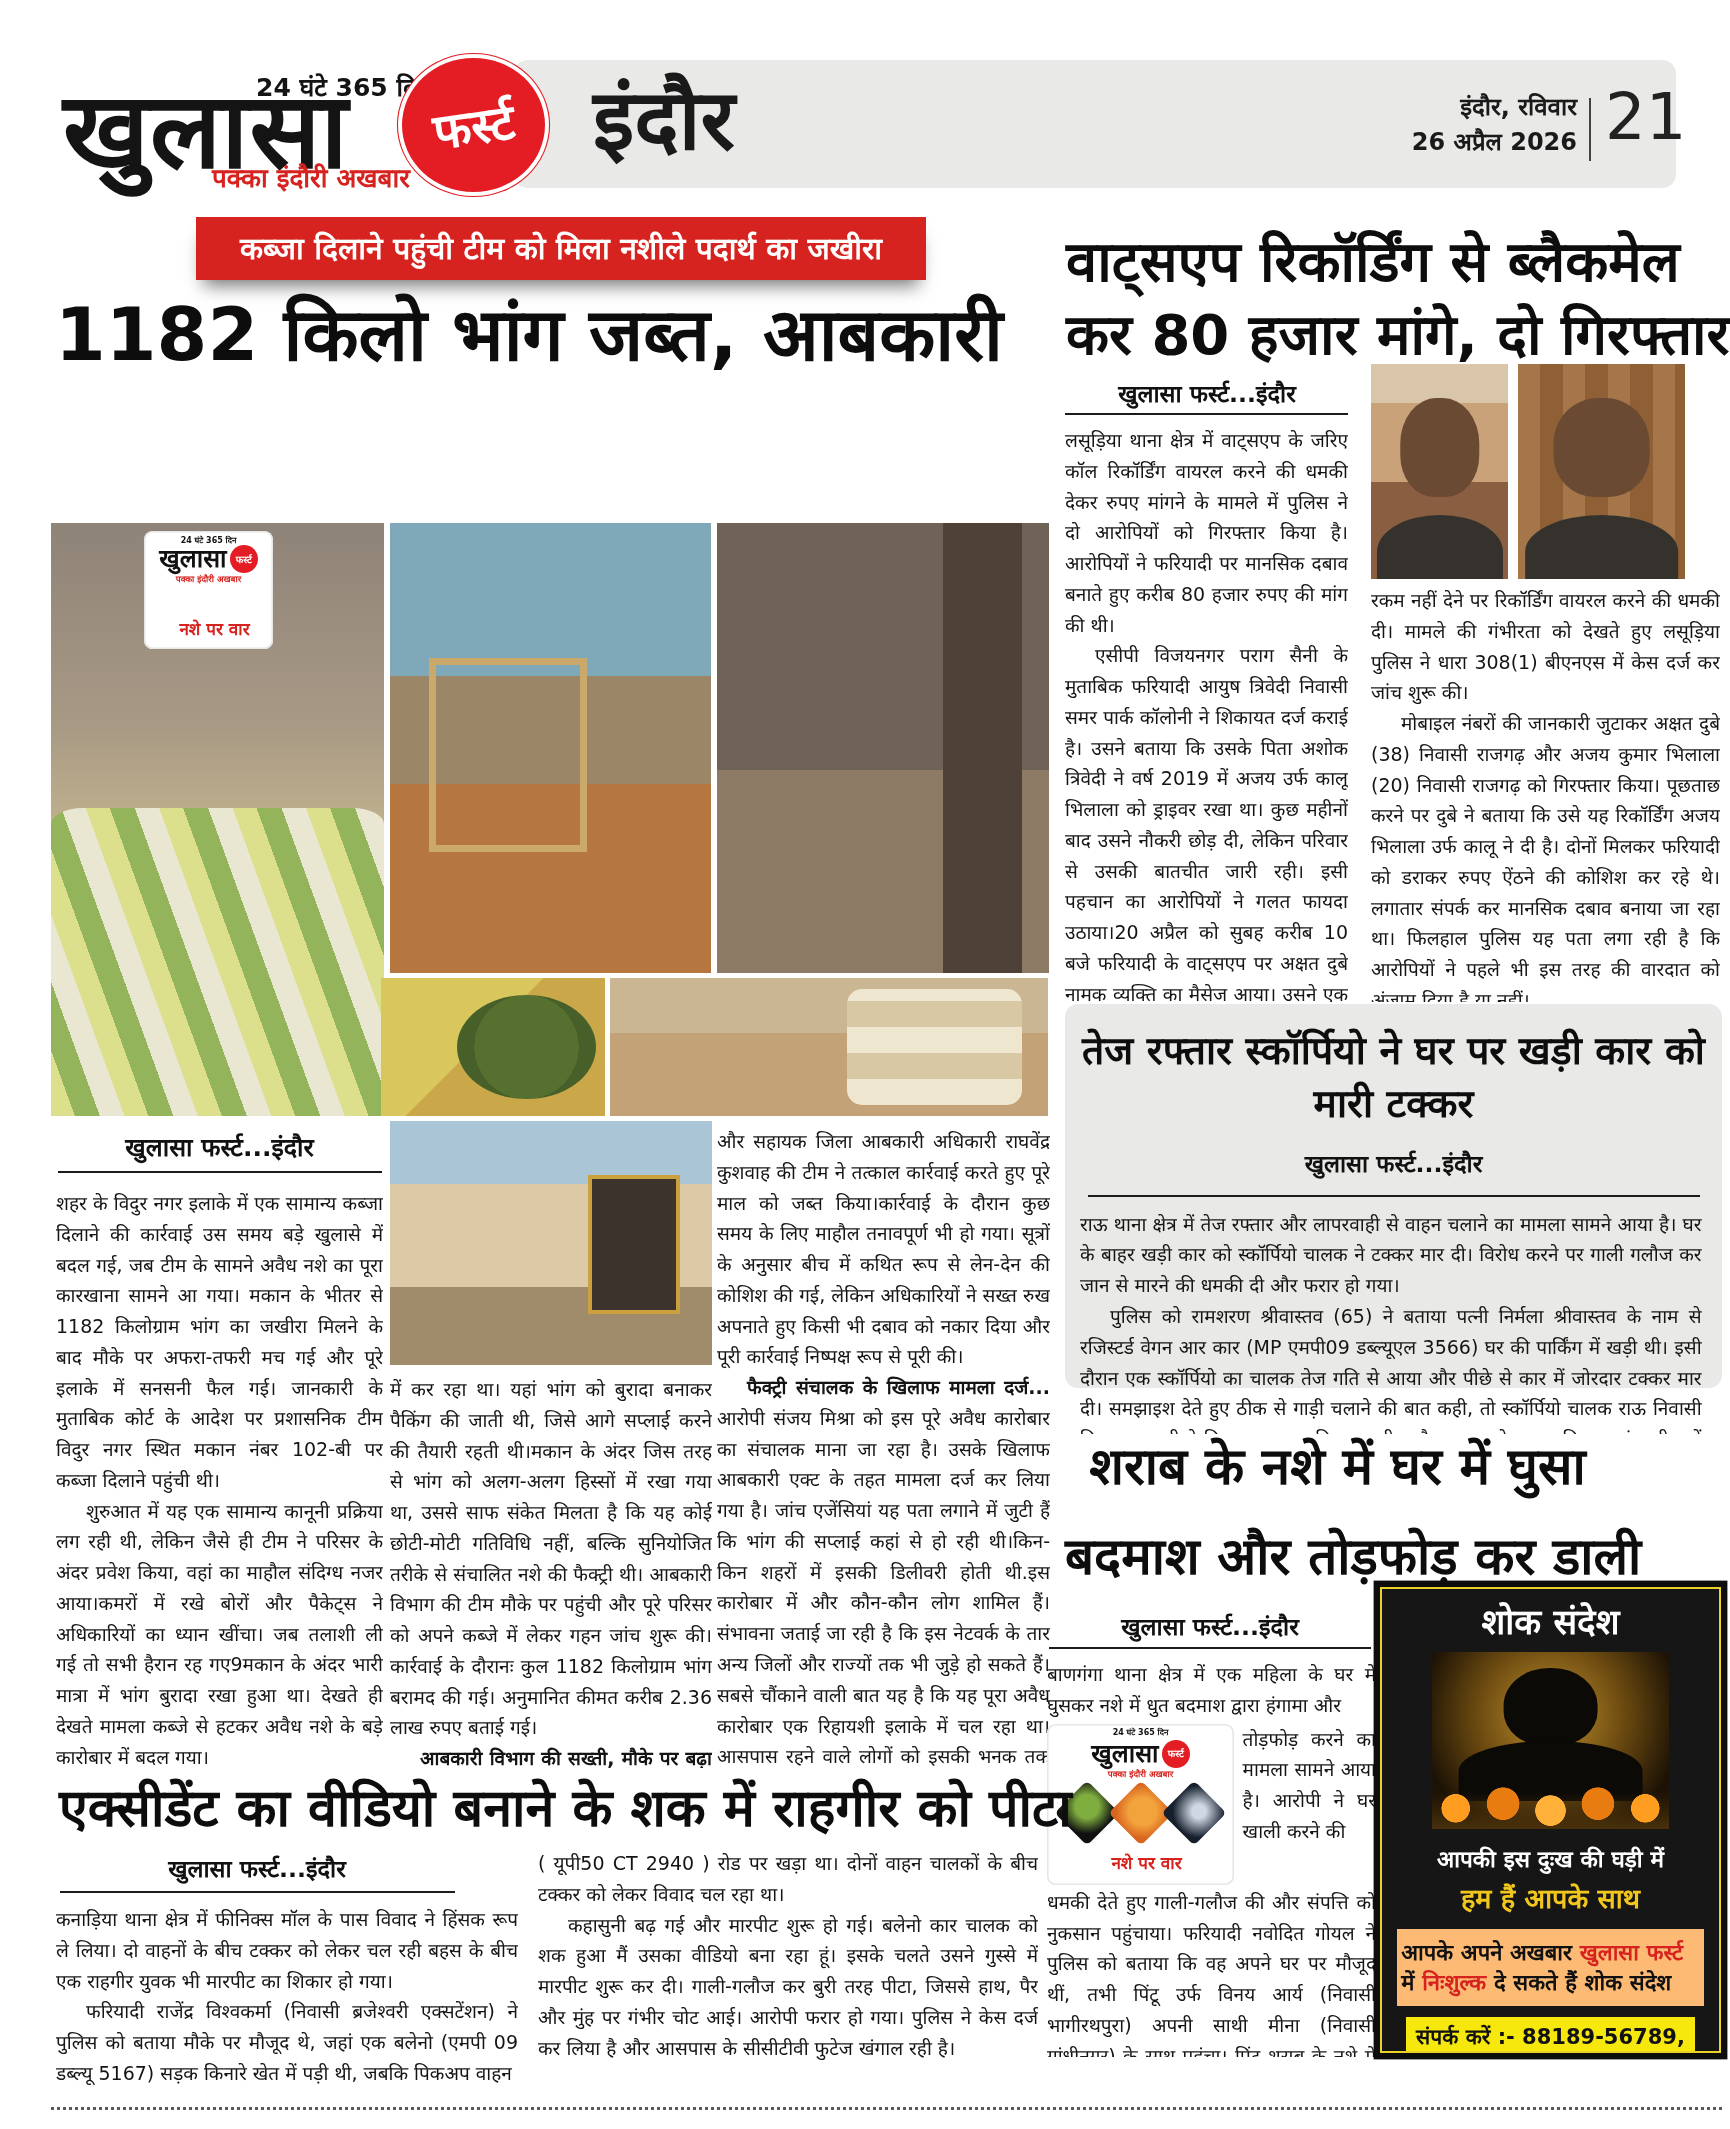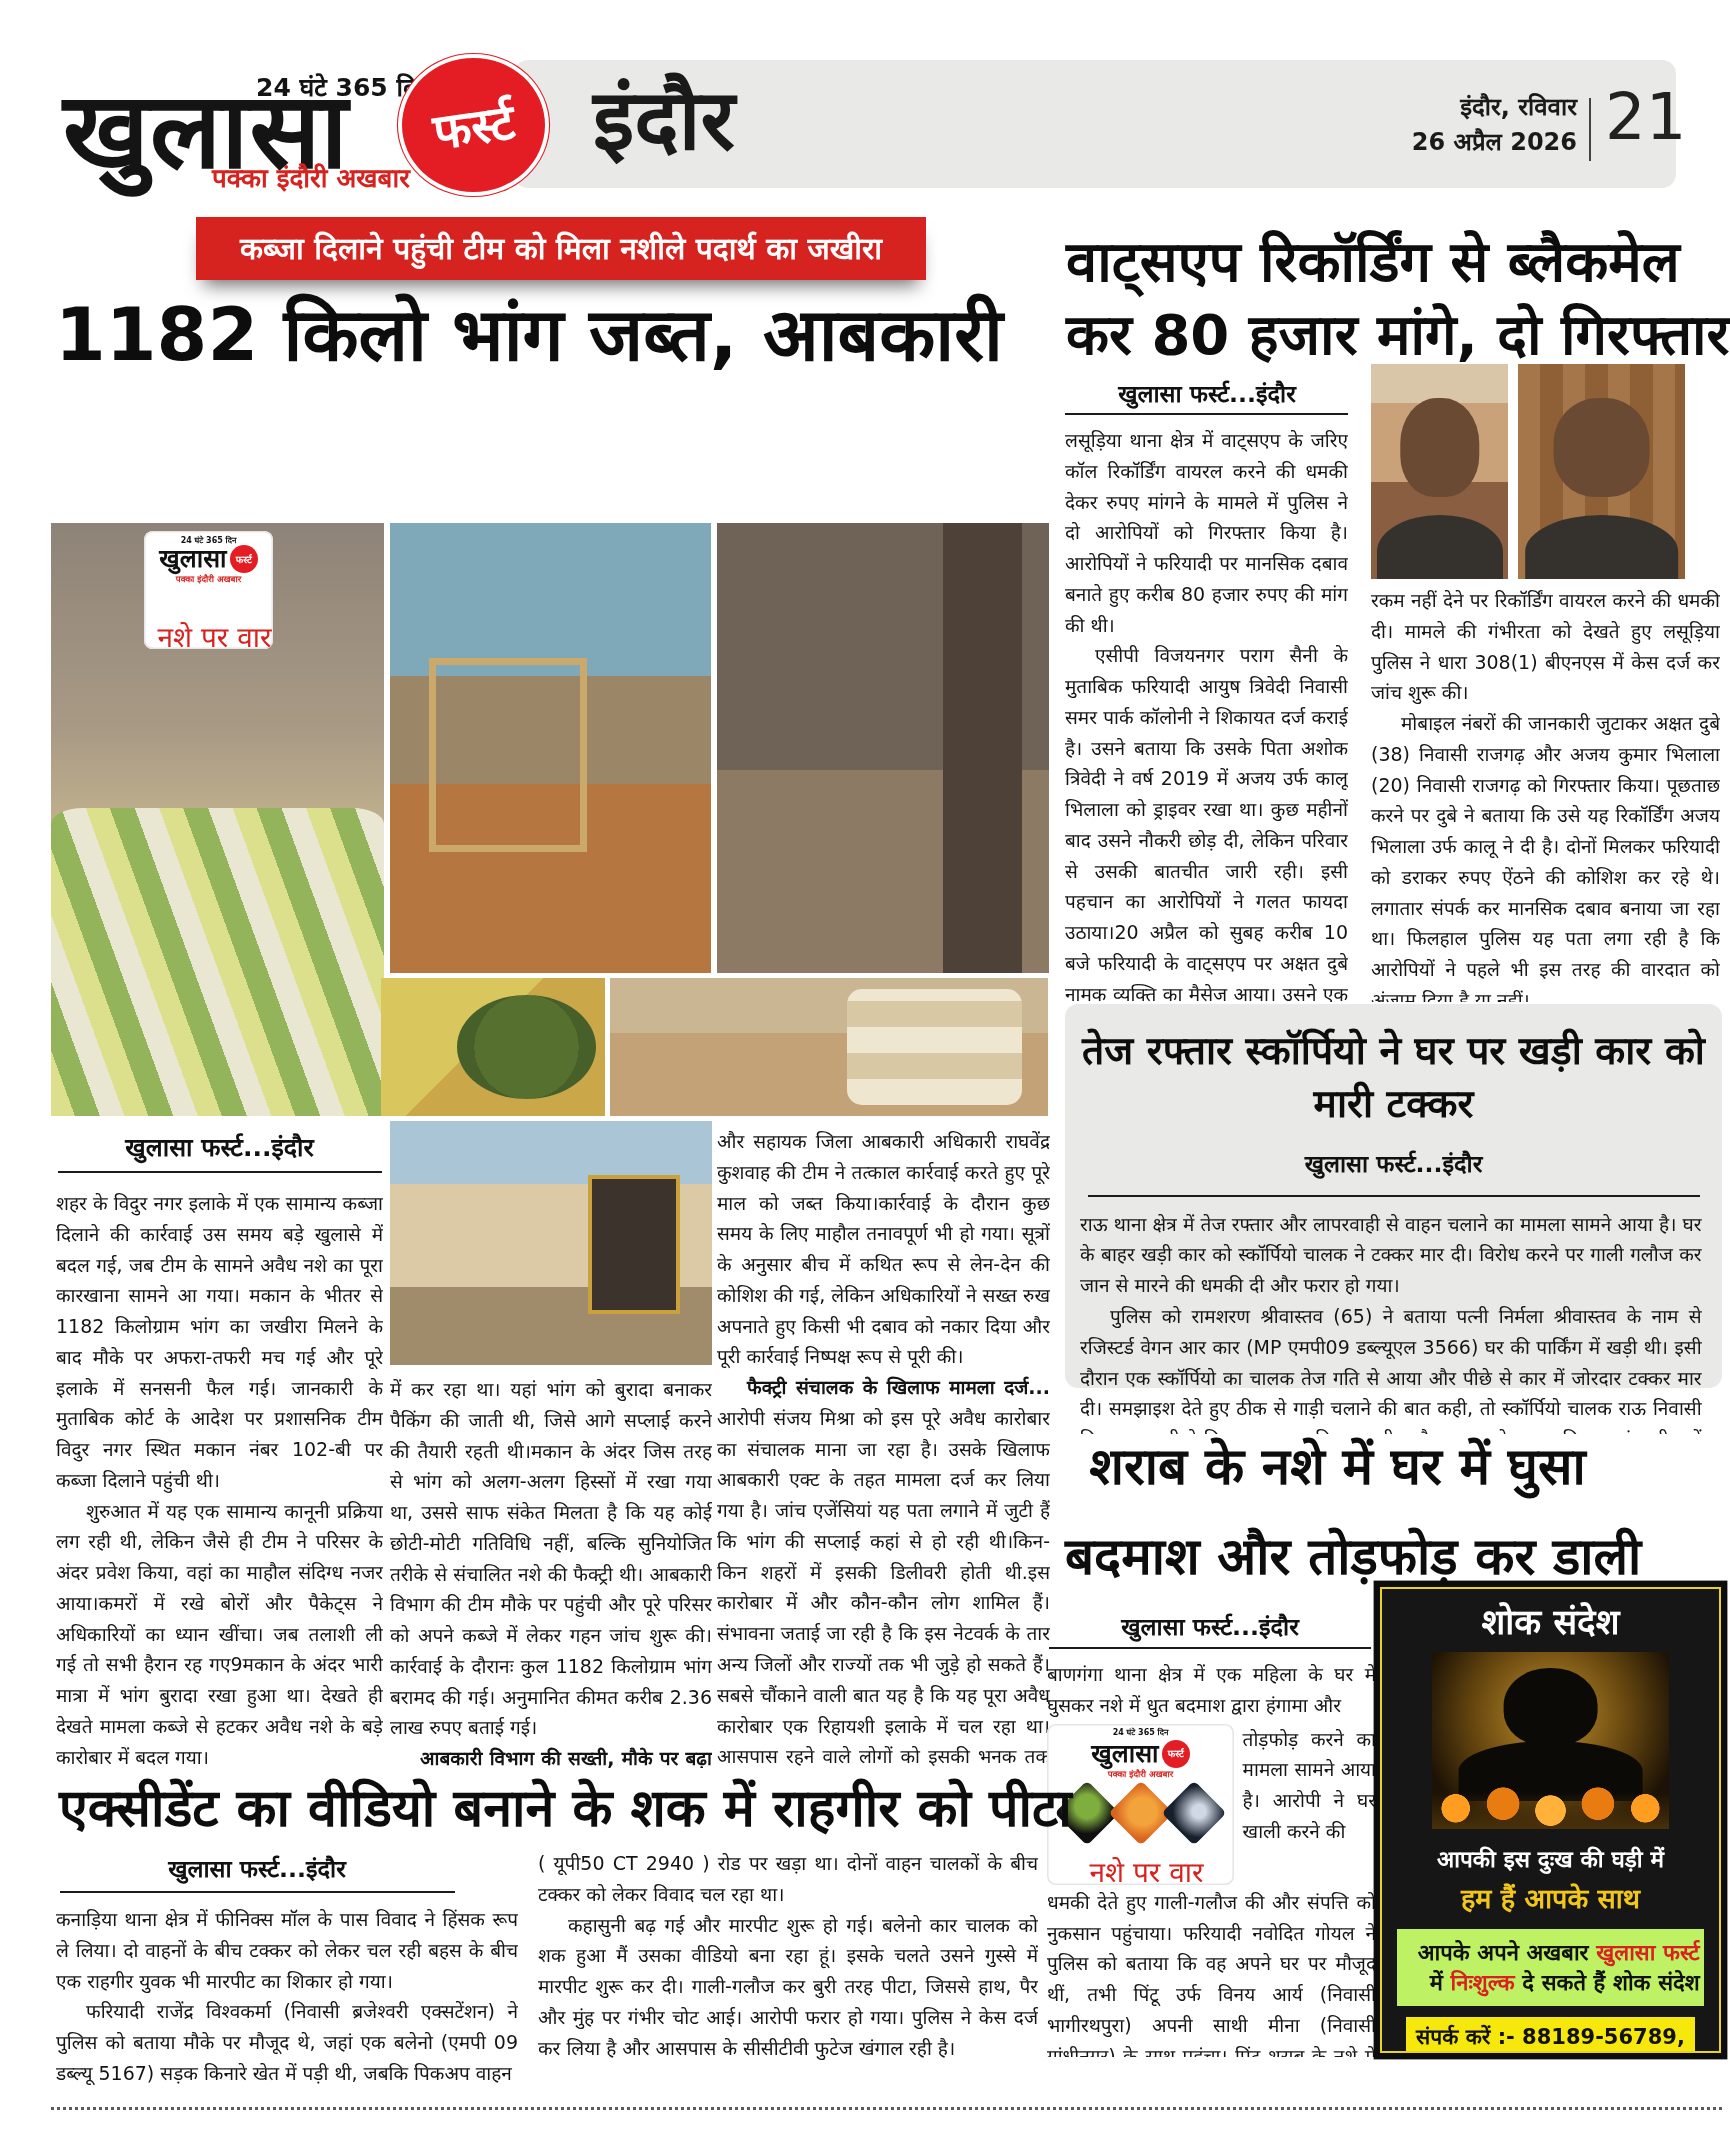--- a/index.html
+++ b/index.html
@@ -65,21 +65,21 @@
   .nashe .n-row{display:flex;align-items:center;justify-content:center;gap:3.2px;}
   .nashe .n-logo{font-size:25px;font-weight:bold;color:#111;line-height:1.05;}
   .nashe .n-circ{width:28px;height:28px;border-radius:50%;background:#e31d23;color:#fff;
       font-size:9.7px;font-weight:bold;display:flex;align-items:center;justify-content:center;}
   .nashe .n-sub{font-size:8.6px;font-weight:bold;color:#d6231f;}
   .nashe .n-diamonds{display:flex;justify-content:center;gap:7.5px;margin-top:8.6px;}
   .nashe .n-diamonds i{width:46px;height:46px;transform:rotate(45deg);display:block;border-radius:5.4px;}
   .nashe .n-d1{background:radial-gradient(circle at 40% 40%,#7fae3f 0 30%,#101010 70%);}
   .nashe .n-d2{background:radial-gradient(circle at 50% 45%,#f3a33c 0 40%,#d8641f 80%);}
   .nashe .n-d3{background:radial-gradient(circle at 55% 40%,#cfd8e4 0 18%,#16202c 70%);}
-  .nashe .n-title{font-size:28px;font-weight:normal;color:#d6231f;margin-top:14px;padding-left:12px;}
+  .nashe .n-title{font-size:17px;font-weight:bold;color:#d6231f;margin-top:14px;padding-left:12px;}
   
   .panel{background:#e9e9e7;}
   
   .wrap-row{display:flex;gap:8.6px;margin-top:3.2px;}
   .wrap-txt{flex:1;}
   
   .ad{background:#161616;border:2.7px solid #e9d225;box-shadow:0 0 0 6.4px #0d0d0d;
       box-sizing:border-box;color:#fff;overflow:hidden;}
   .ad .ad-title{font-size:35px;font-weight:bold;text-align:center;margin-top:7.5px;color:#fff;}
   .ad .ad-photo{width:237px;height:177px;margin:8.6px auto 0;position:relative;
@@ -91,22 +91,22 @@
   .ad .ad-flowers{position:absolute;left:0;bottom:0;width:100%;height:26%;
       background:
         radial-gradient(circle at 10% 55%,#ff9d20 0 14px,transparent 14.5px),
         radial-gradient(circle at 30% 45%,#e97c10 0 16px,transparent 16.6px),
         radial-gradient(circle at 50% 60%,#ffb13a 0 15px,transparent 15.6px),
         radial-gradient(circle at 70% 45%,#e97c10 0 16px,transparent 16.6px),
         radial-gradient(circle at 90% 55%,#ff9d20 0 14px,transparent 14.5px),
         linear-gradient(180deg,transparent 0 20%,#48300a 100%);}
   .ad .ad-line1{font-size:22.5px;text-align:center;margin-top:14px;font-weight:bold;}
   .ad .ad-line2{font-size:27px;font-weight:bold;color:#f2c71d;text-align:center;margin-top:5.4px;}
-  .ad .ad-white{background:#bef264;color:#111;margin:13px 15px 0;padding:8.6px 4.3px;
-      font-size:22px;font-weight:bold;text-align:right;line-height:1.35;}
+  .ad .ad-white{background:#fdba74;color:#111;margin:13px 15px 0;padding:8.6px 4.3px;
+      font-size:22px;font-weight:bold;text-align:left;line-height:1.35;}
   .ad .red{color:#d6231f;}
   .ad .ad-contact{background:#f6e70c;color:#111;margin:10.7px 23.6px 0;padding:5.4px 2.1px;
       font-size:21px;font-weight:bold;text-align:center;}
   .dotted{border-top:3.8px dotted #5a5a5a;}
 </style>
 </head>
 <body>
 
 <div class="abs grey-box" style="left:514px;top:60px;width:1162px;height:128px;"></div>
 

